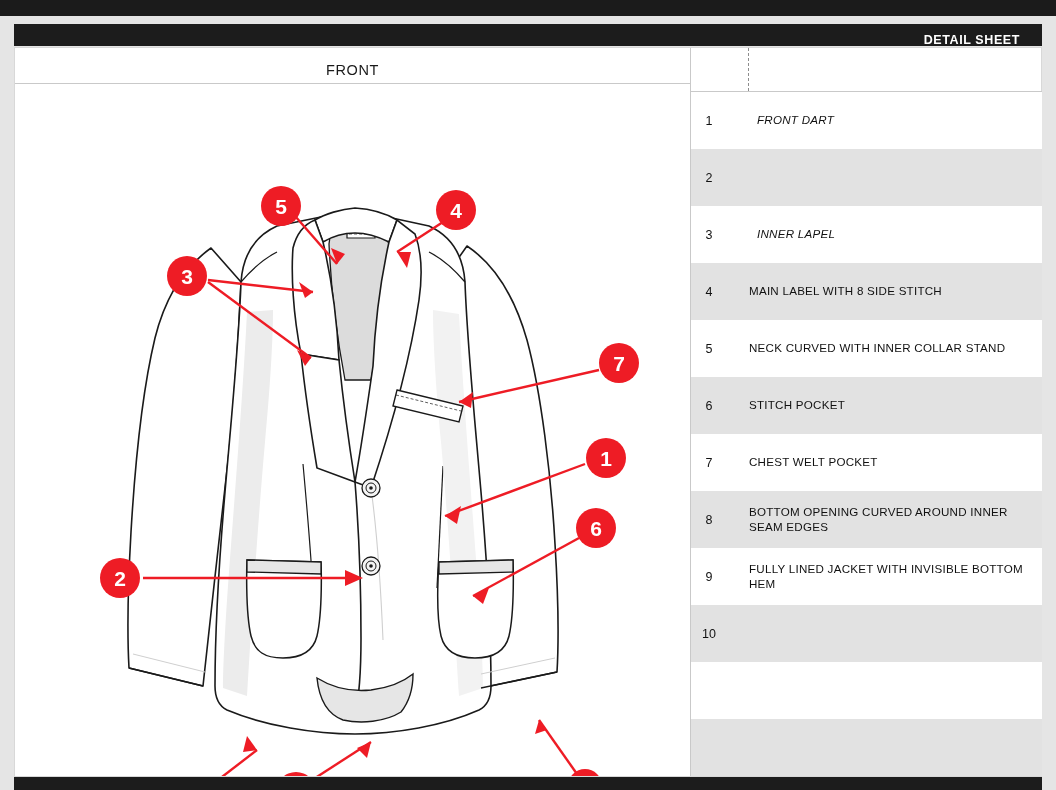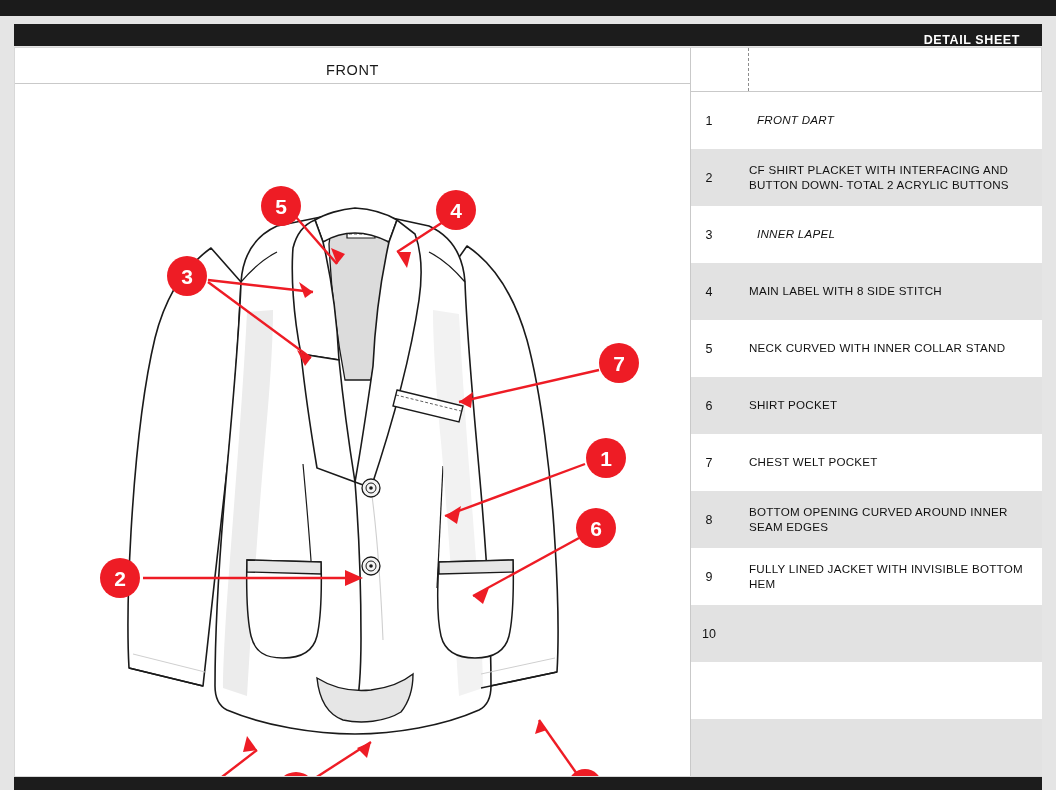--- a/index.html
+++ b/index.html
@@ -346,21 +346,20 @@
 
         <div class="row plain">
           <div class="num">1</div>
           <div class="dash"></div>
           <div class="txt indent">FRONT DART</div>
         </div>
 
         <div class="row alt">
           <div class="num">2</div>
           <div class="dash"></div>
-          <div class="txt">CF SHIRT PLACKET WITH INTERFACING AND BUTTON DOWN- TOTAL 2 ACRYLIC BUTTONS</div>
         </div>
 
         <div class="row plain">
           <div class="num">3</div>
           <div class="dash"></div>
           <div class="txt indent">INNER LAPEL</div>
         </div>
 
         <div class="row alt">
           <div class="num">4</div>
@@ -370,21 +369,21 @@
 
         <div class="row plain">
           <div class="num">5</div>
           <div class="dash"></div>
           <div class="txt">NECK CURVED WITH INNER COLLAR STAND</div>
         </div>
 
         <div class="row alt">
           <div class="num">6</div>
           <div class="dash"></div>
-          <div class="txt">SHIRT POCKET</div>
+          <div class="txt">STITCH POCKET</div>
         </div>
 
         <div class="row plain">
           <div class="num">7</div>
           <div class="dash"></div>
           <div class="txt">CHEST WELT POCKET</div>
         </div>
 
         <div class="row alt">
           <div class="num">8</div>

